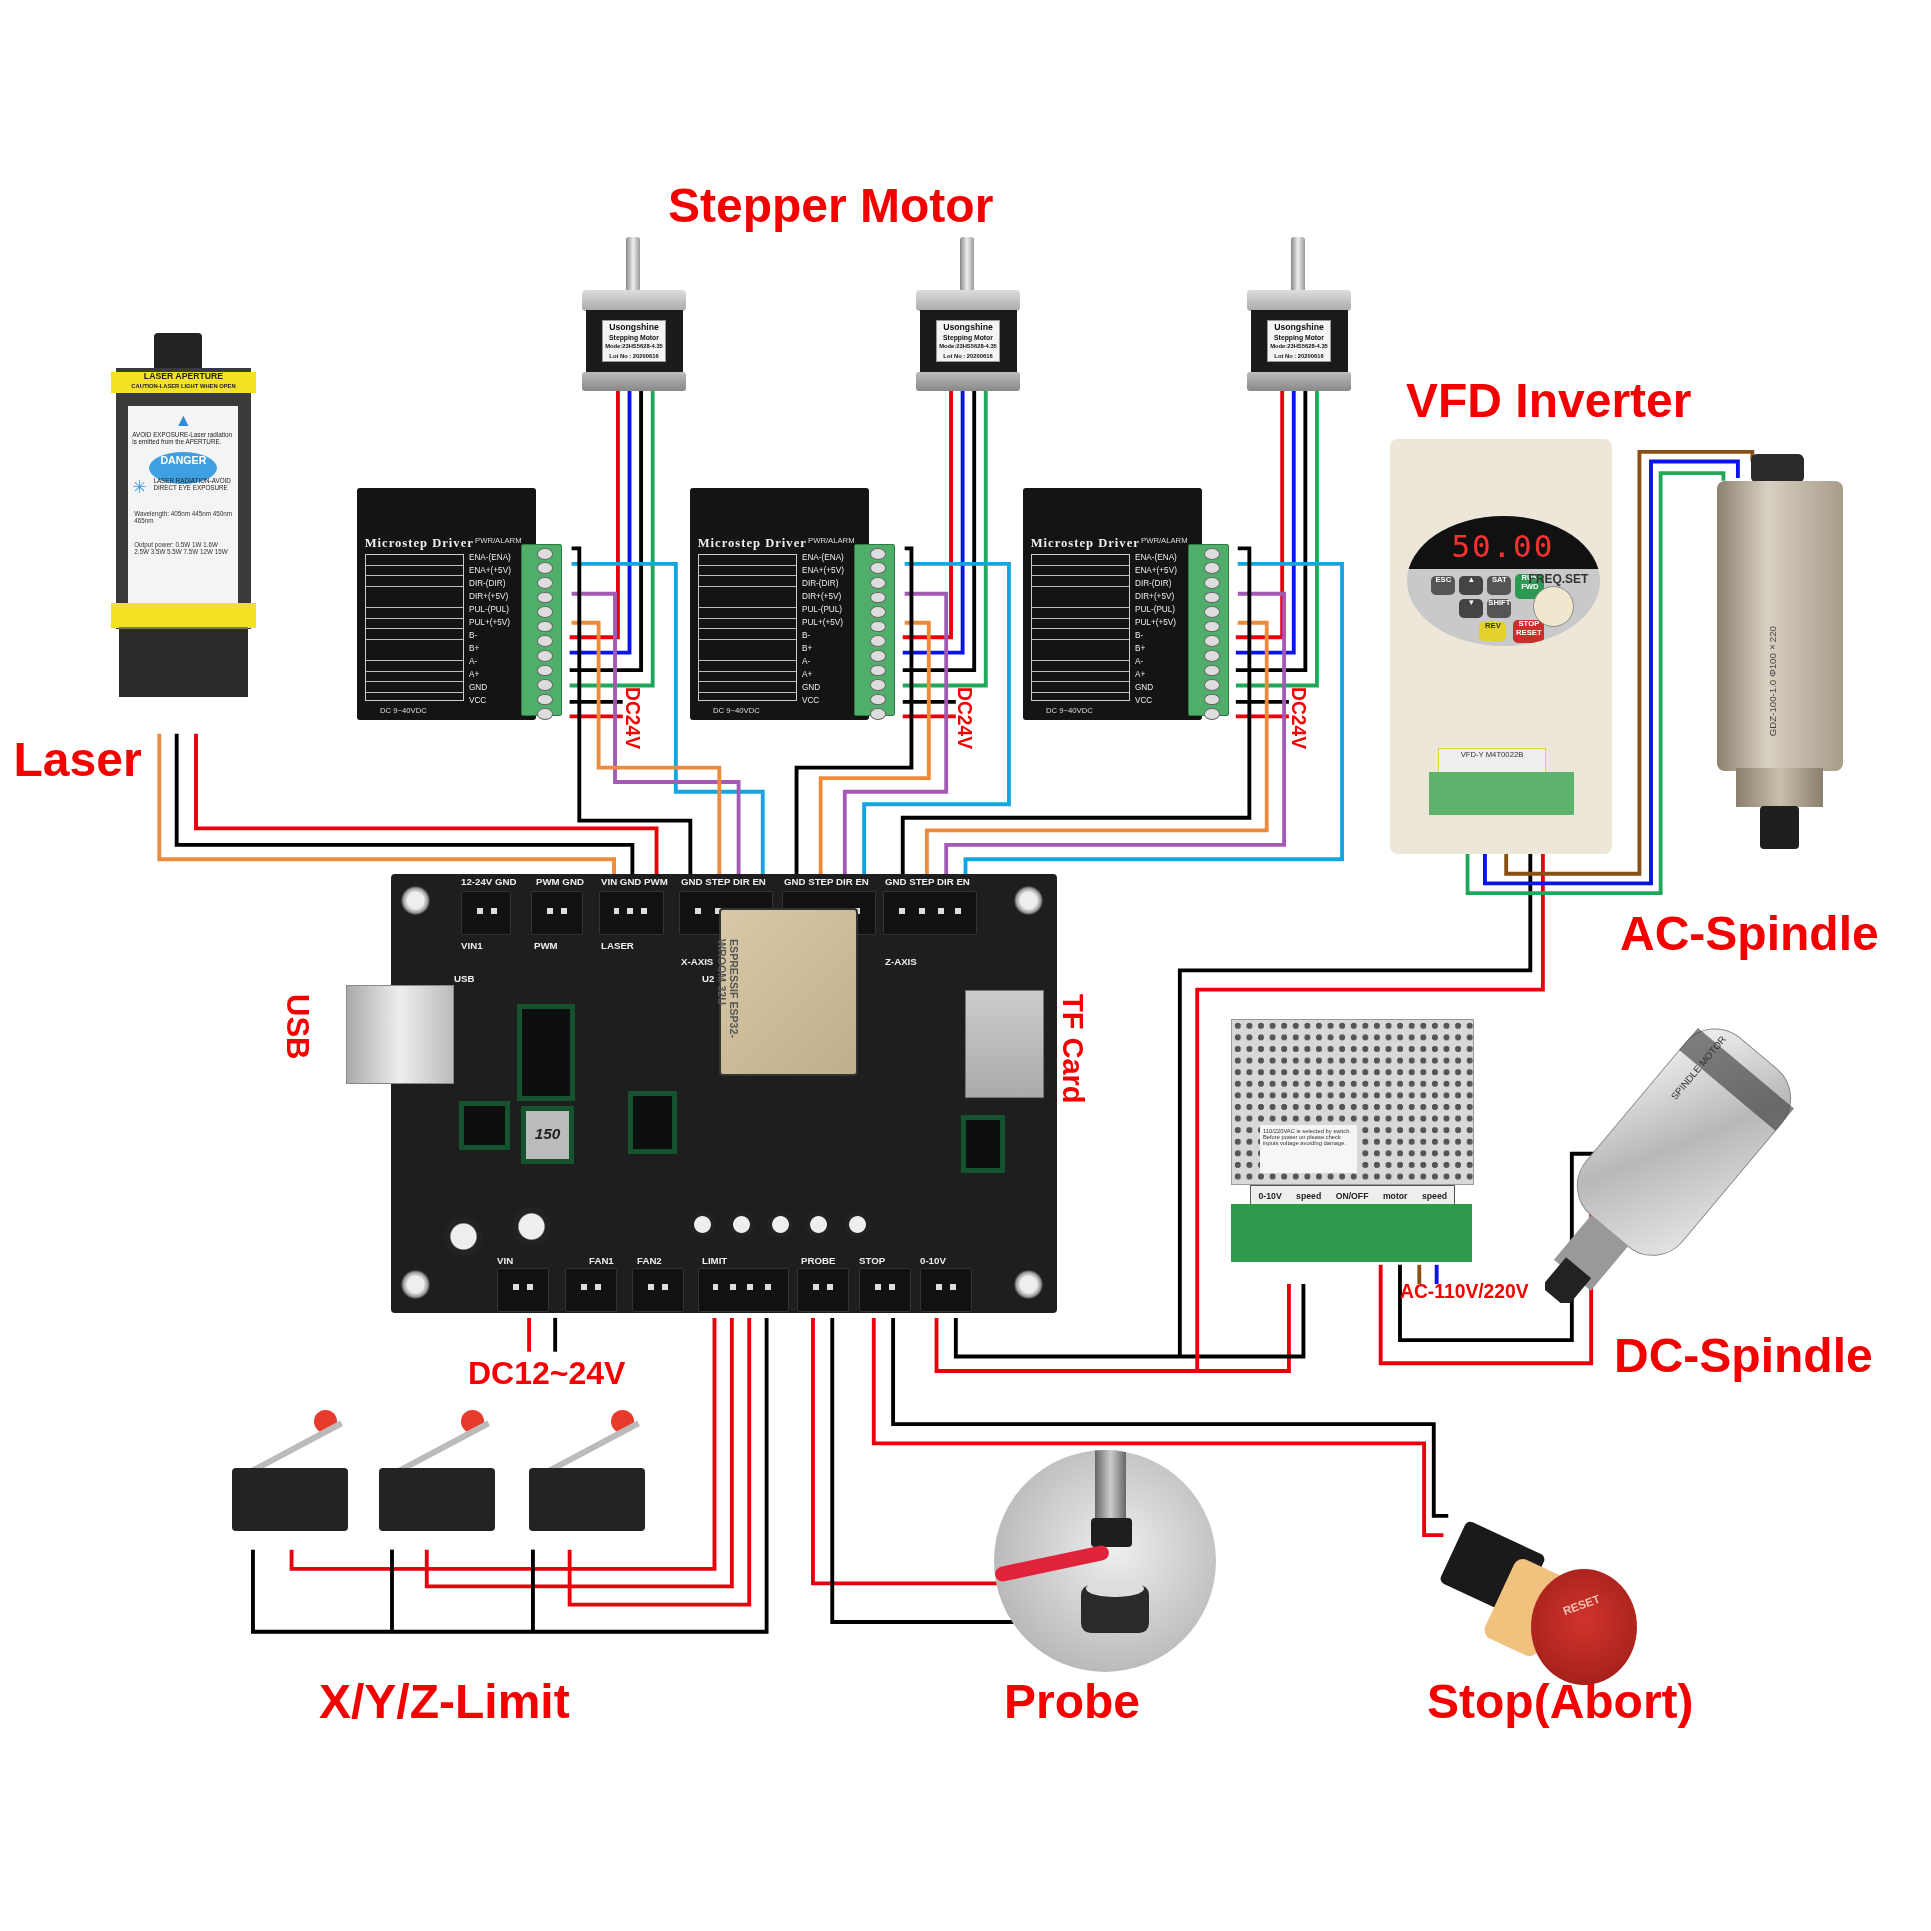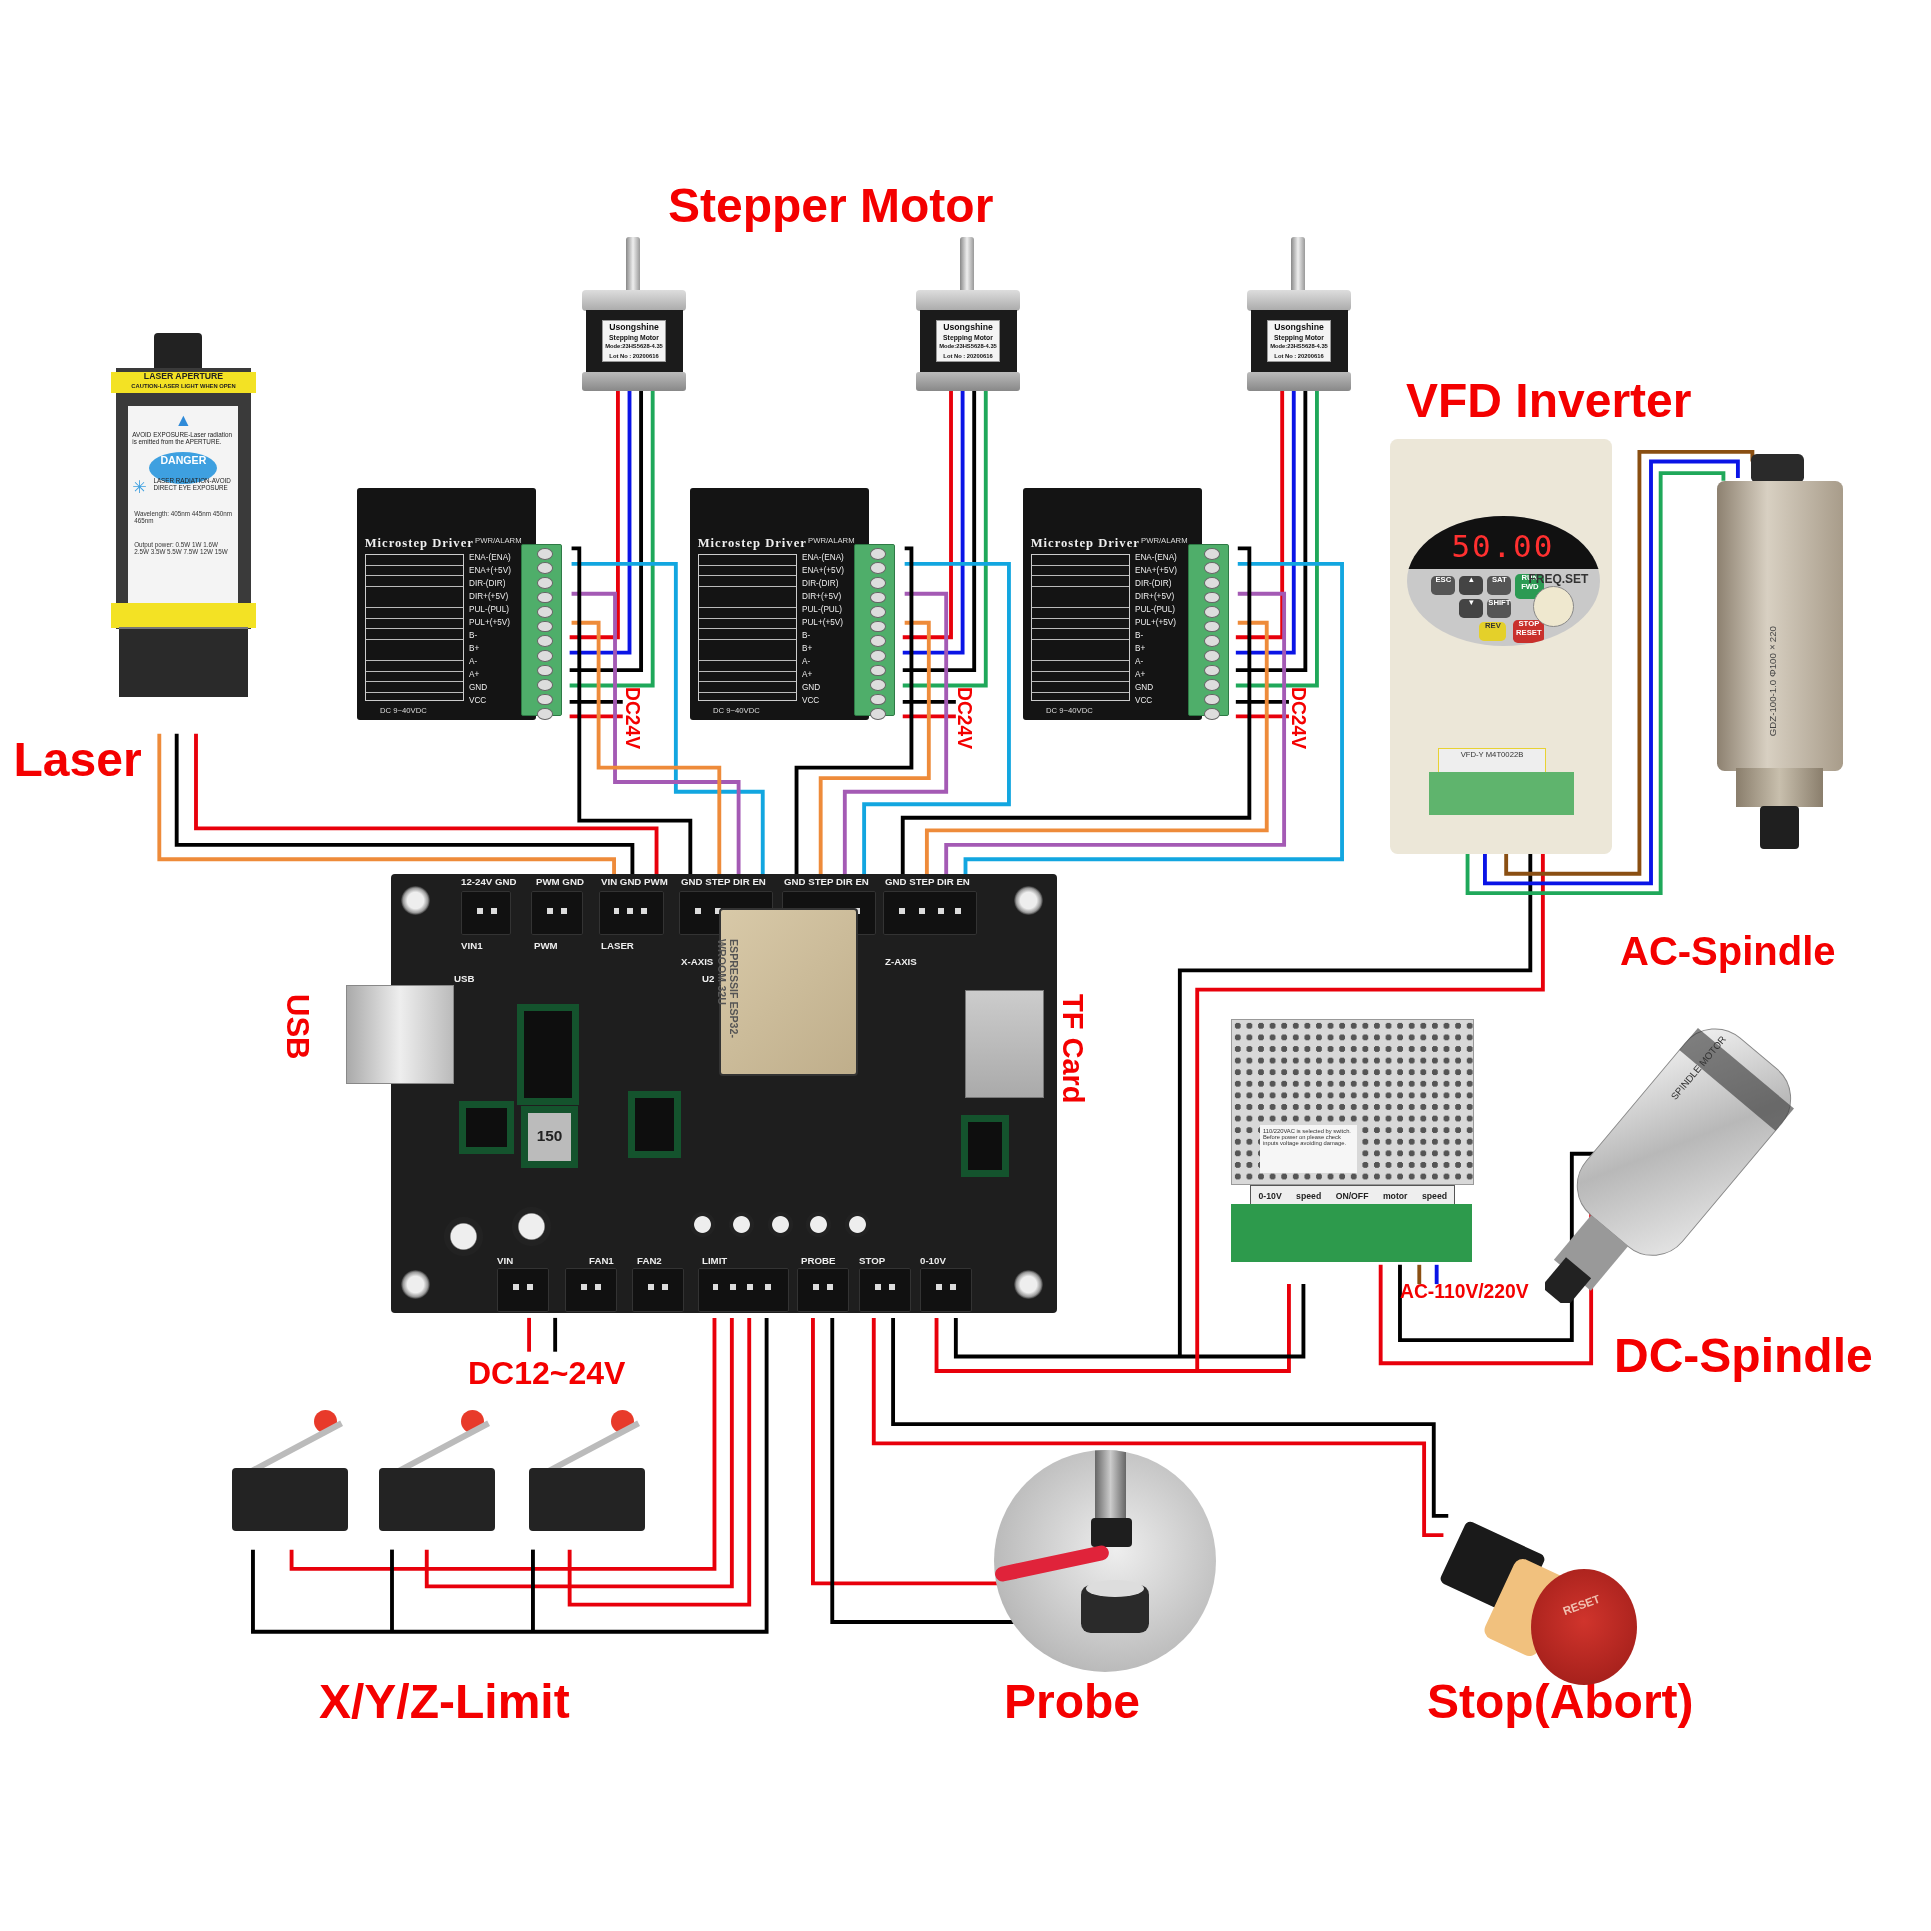--- a/index.html
+++ b/index.html
@@ -29,21 +29,21 @@
   
   .board{left:391px;top:874px;width:666px;height:439px;background:#1e1e1e;border-radius:3.9px;}
   .hole{position:absolute;width:29px;height:29px;border-radius:50%;background:radial-gradient(#eee 40%,#999 60%,#333 70%);}
   .conn{position:absolute;height:42px;background:#111;border:1.9px solid #333;border-radius:1.9px;}
   .conn b{position:absolute;top:15.4px;width:5.8px;height:5.8px;background:#ddd;}
   .silk{position:absolute;color:#eee;font-size:9.7px;font-weight:bold;white-space:nowrap;}
   .esp{position:absolute;left:328px;top:34px;width:135px;height:164px;background:linear-gradient(135deg,#d8c9a8,#bfae8b);border:2.9px solid #333;border-radius:3.9px;}
   .esp span{position:absolute;left:19.3px;top:29px;color:#555;font-size:10.6px;font-weight:bold;transform:rotate(90deg);transform-origin:left top;}
   .sd{position:absolute;left:574px;top:116px;width:77px;height:106px;background:linear-gradient(#ccc,#aaa);border:1px solid #777;}
   .usb{position:absolute;left:346px;top:985px;width:106px;height:97px;background:linear-gradient(90deg,#aaa,#eee,#bbb);border:1px solid #888;}
-  .chip{position:absolute;background:#0e0e0e;border:7px solid #14532d;}
+  .chip{position:absolute;background:#0e0e0e;border:5px solid #14532d;font-style:italic;}
   .cap{position:absolute;width:25px;height:25px;border-radius:50%;background:radial-gradient(#eee 45%,#222 50%);}
   
   .laser{left:111px;top:333px;width:145px;height:367px;}
   .laser .knob{position:absolute;left:43px;top:0;width:48px;height:39px;background:#222;border-radius:3.9px;}
   .laser .body{position:absolute;left:4.8px;top:35px;width:135px;height:261px;background:#3a3a3a;}
   .laser .ybar{position:absolute;left:0;width:145px;height:21px;background:#f3e224;font-size:6.8px;text-align:center;line-height:9.7px;color:#222;font-weight:bold;}
   .laser .lab{position:absolute;left:17.4px;top:73px;width:110px;height:198px;background:#f4f4f4;}
   .laser .danger{position:absolute;left:21px;top:46px;width:68px;height:32px;border-radius:50%;background:#3ea0e0;color:#fff;font-size:10.6px;font-weight:bold;text-align:center;line-height:17.4px;}
   .laser .fan{position:absolute;left:7.7px;top:294px;width:129px;height:68px;background:#2a2a2a;border-top:2.9px solid #777;}
   
@@ -134,21 +134,21 @@
     <polyline points="1520,880 1520,925 1720,925 1720,490 1785,490 1785,498" fill="none" stroke="#1fa85a" stroke-width="4"></polyline>
     <polyline points="1450,1310 1450,1388 1628,1388 1628,1195 1665,1195" fill="none" stroke="#000000" stroke-width="4"></polyline>
     <polyline points="1430,1310 1430,1412 1648,1412 1648,1208 1685,1208" fill="none" stroke="#e8000b" stroke-width="4"></polyline>
     <polyline points="1470,1310 1470,1330" fill="none" stroke="#8a4f12" stroke-width="4"></polyline>
     <polyline points="1488,1310 1488,1330" fill="none" stroke="#0a14e6" stroke-width="4"></polyline>
   </svg>
 
 <div class="label lbl-big" style="left:668px;top:182px;font-size:48px;">Stepper Motor</div>
 <div class="label lbl-big" style="left:1406px;top:377px;font-size:48px;">VFD Inverter</div>
 <div class="label lbl-big" style="left:13.5px;top:736px;font-size:48px;">Laser</div>
-<div class="label lbl-big" style="left:1620px;top:931px;font-size:40px;">AC-Spindle</div>
+<div class="label lbl-big" style="left:1620px;top:910px;font-size:48px;">AC-Spindle</div>
 <div class="label lbl-big" style="left:1614px;top:1332px;font-size:48px;">DC-Spindle</div>
 <div class="label lbl-big" style="left:319px;top:1678px;font-size:48px;">X/Y/Z-Limit</div>
 <div class="label lbl-big" style="left:1004px;top:1678px;font-size:48px;">Probe</div>
 <div class="label lbl-big" style="left:1427px;top:1678px;font-size:48px;">Stop(Abort)</div>
 <div class="label vert" style="left:282px;top:994px;font-size:31px;">USB</div>
 <div class="label vert" style="left:1058px;top:994px;font-size:29px;">TF Card</div>
 <div class="label vert" style="left:1021px;top:994px;font-size:27px;">Slot</div>
 <div class="label lbl-mid" style="left:468px;top:1357px;font-size:32px;">DC12~24V</div>
 <div class="label" style="left:1400px;top:1282px;font-size:19.3px;">AC-110V/220V</div>
 <div class="label vert" style="left:623px;top:687px;font-size:19.3px;">DC24V</div>

